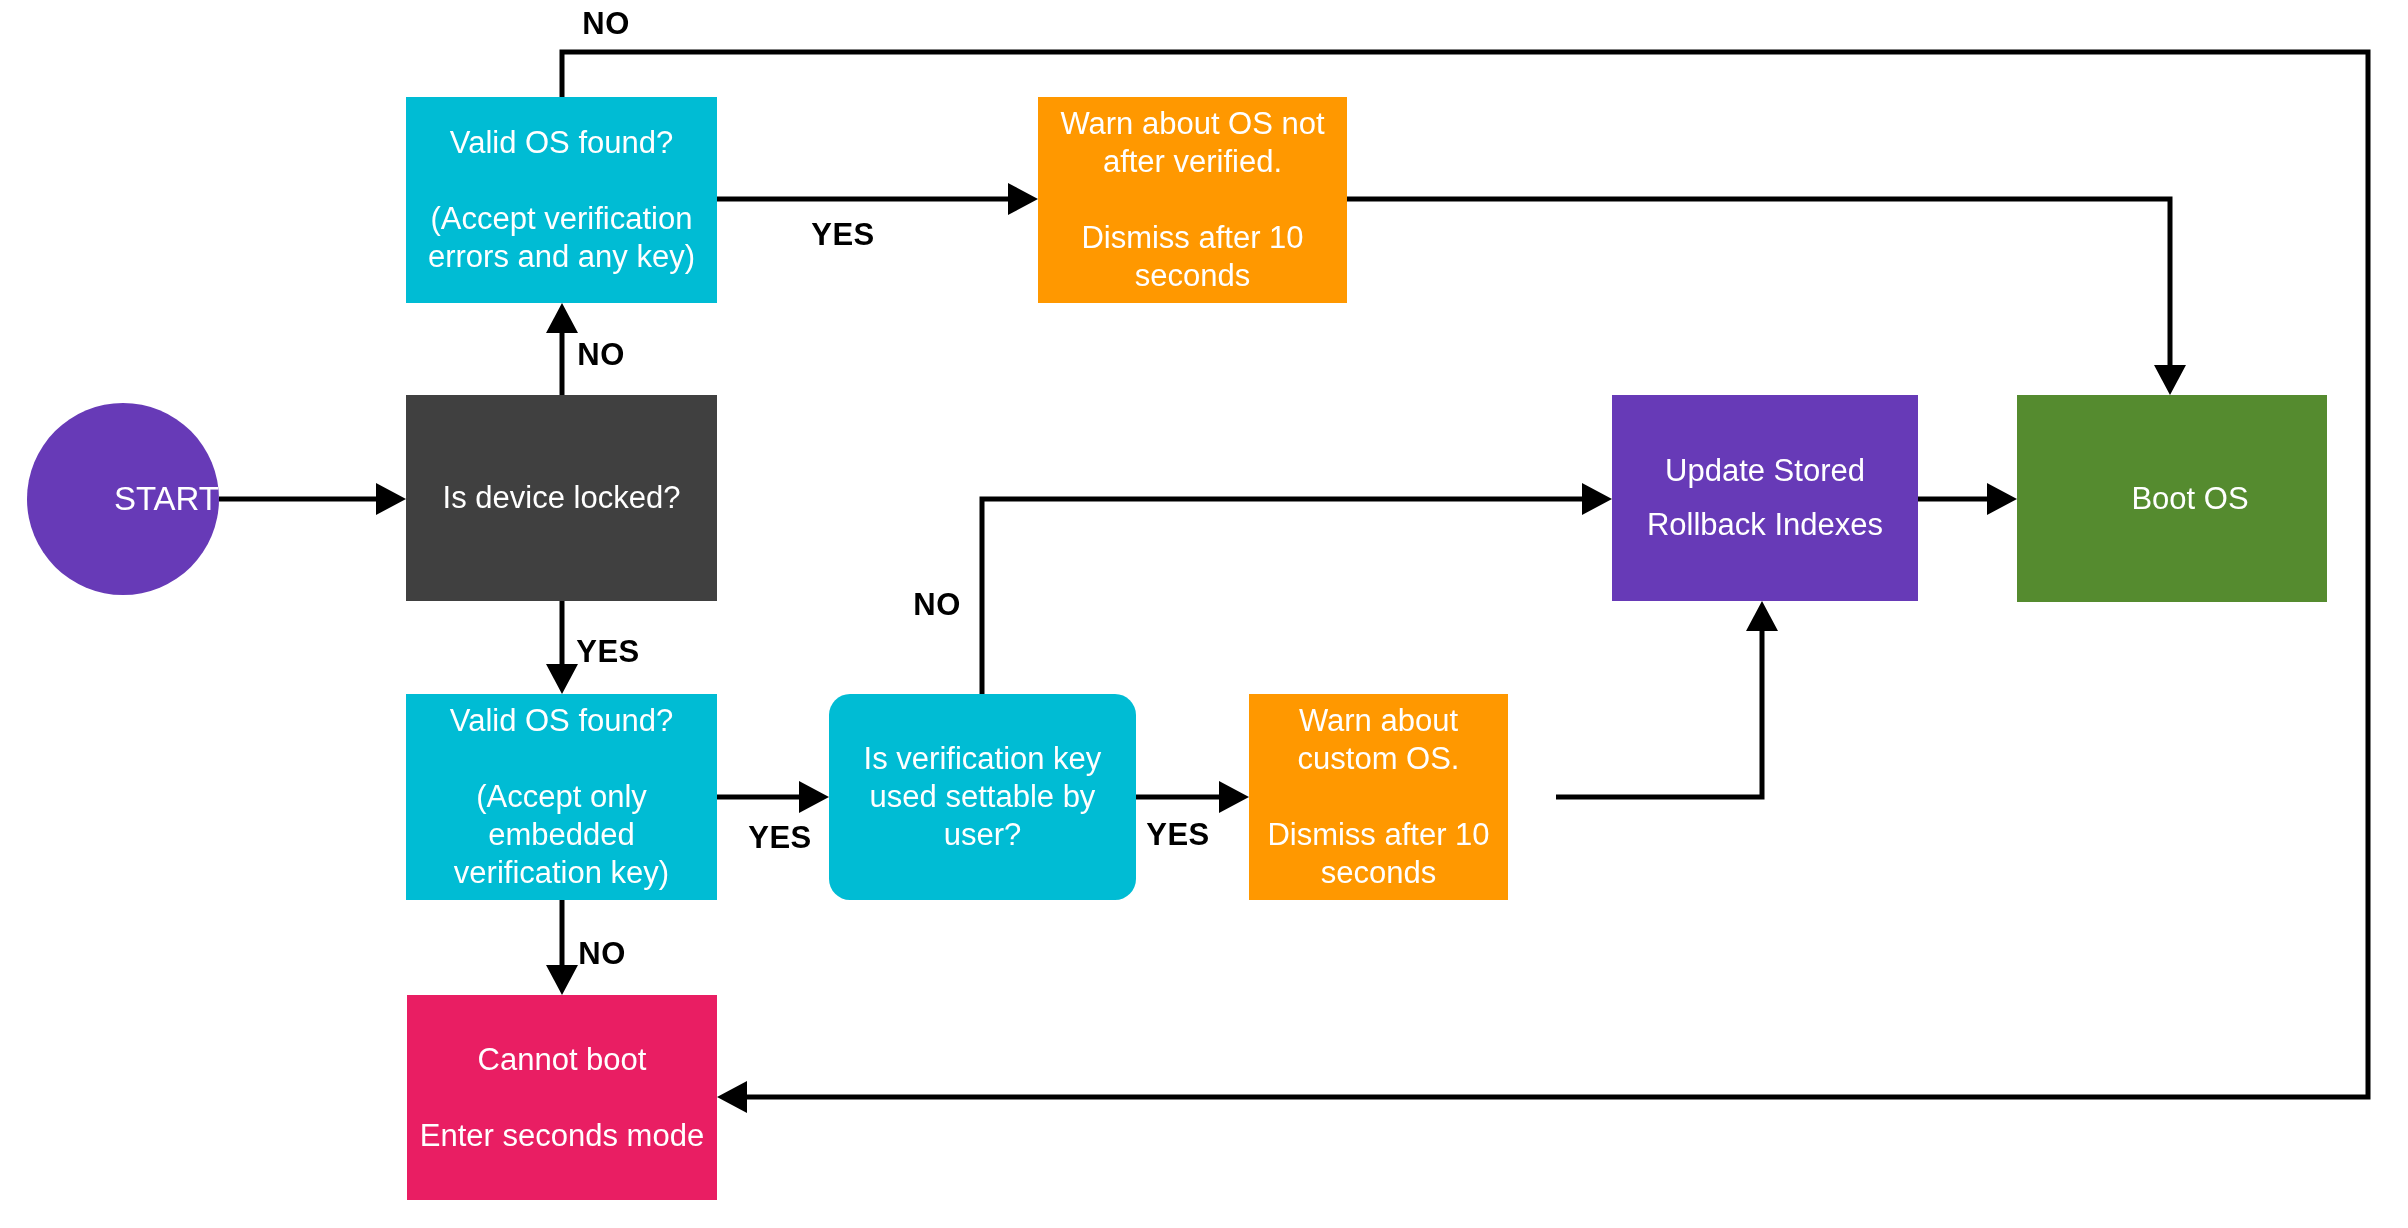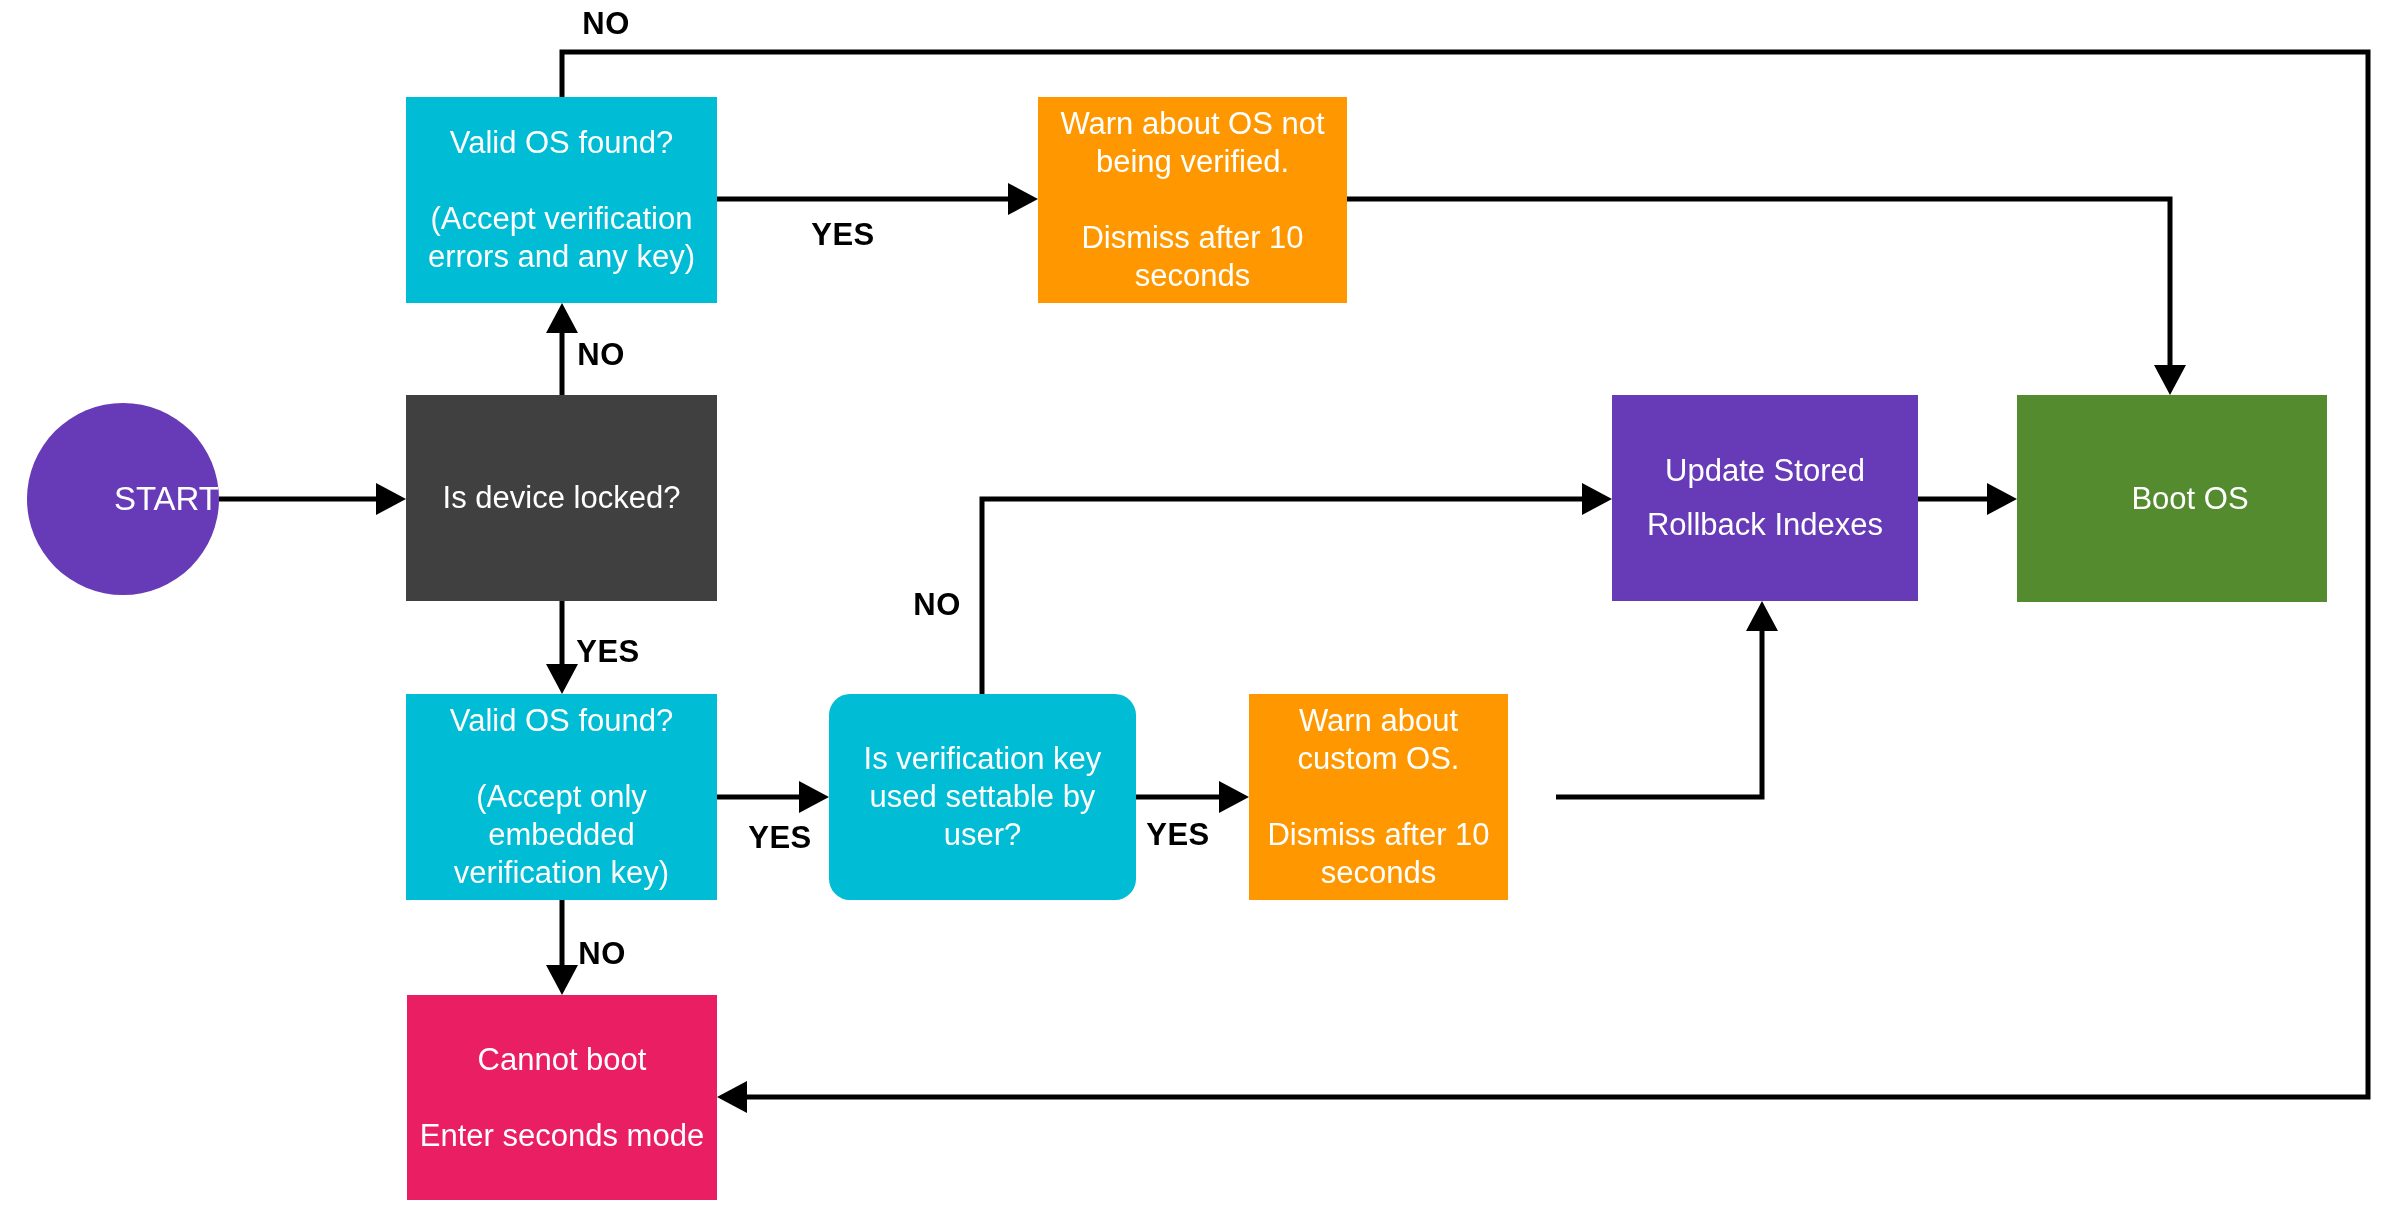--- a/index.html
+++ b/index.html
@@ -89,21 +89,21 @@
       <div class="line">Is device locked?</div>
     </div>
     <div class="node" style="left: 406px; top: 97px; width: 311px; height: 206px; background: rgb(0, 188, 212); color: rgb(255, 255, 255);">
       <div class="line">Valid OS found?</div>
       <div class="line"></div>
       <div class="line">(Accept verification</div>
       <div class="line">errors and any key)</div>
     </div>
     <div class="node" style="left: 1038px; top: 97px; width: 309px; height: 206px; background: rgb(255, 152, 0); color: rgb(255, 255, 255);">
       <div class="line">Warn about OS not</div>
-      <div class="line">being verified.</div>
+      <div class="line">after verified.</div>
       <div class="line"></div>
       <div class="line">Dismiss after 10</div>
       <div class="line">seconds</div>
     </div>
     <div class="node" style="left: 406px; top: 694px; width: 311px; height: 206px; background: rgb(0, 188, 212); color: rgb(255, 255, 255);">
       <div class="line">Valid OS found?</div>
       <div class="line"></div>
       <div class="line">(Accept only</div>
       <div class="line">embedded</div>
       <div class="line">verification key)</div>

